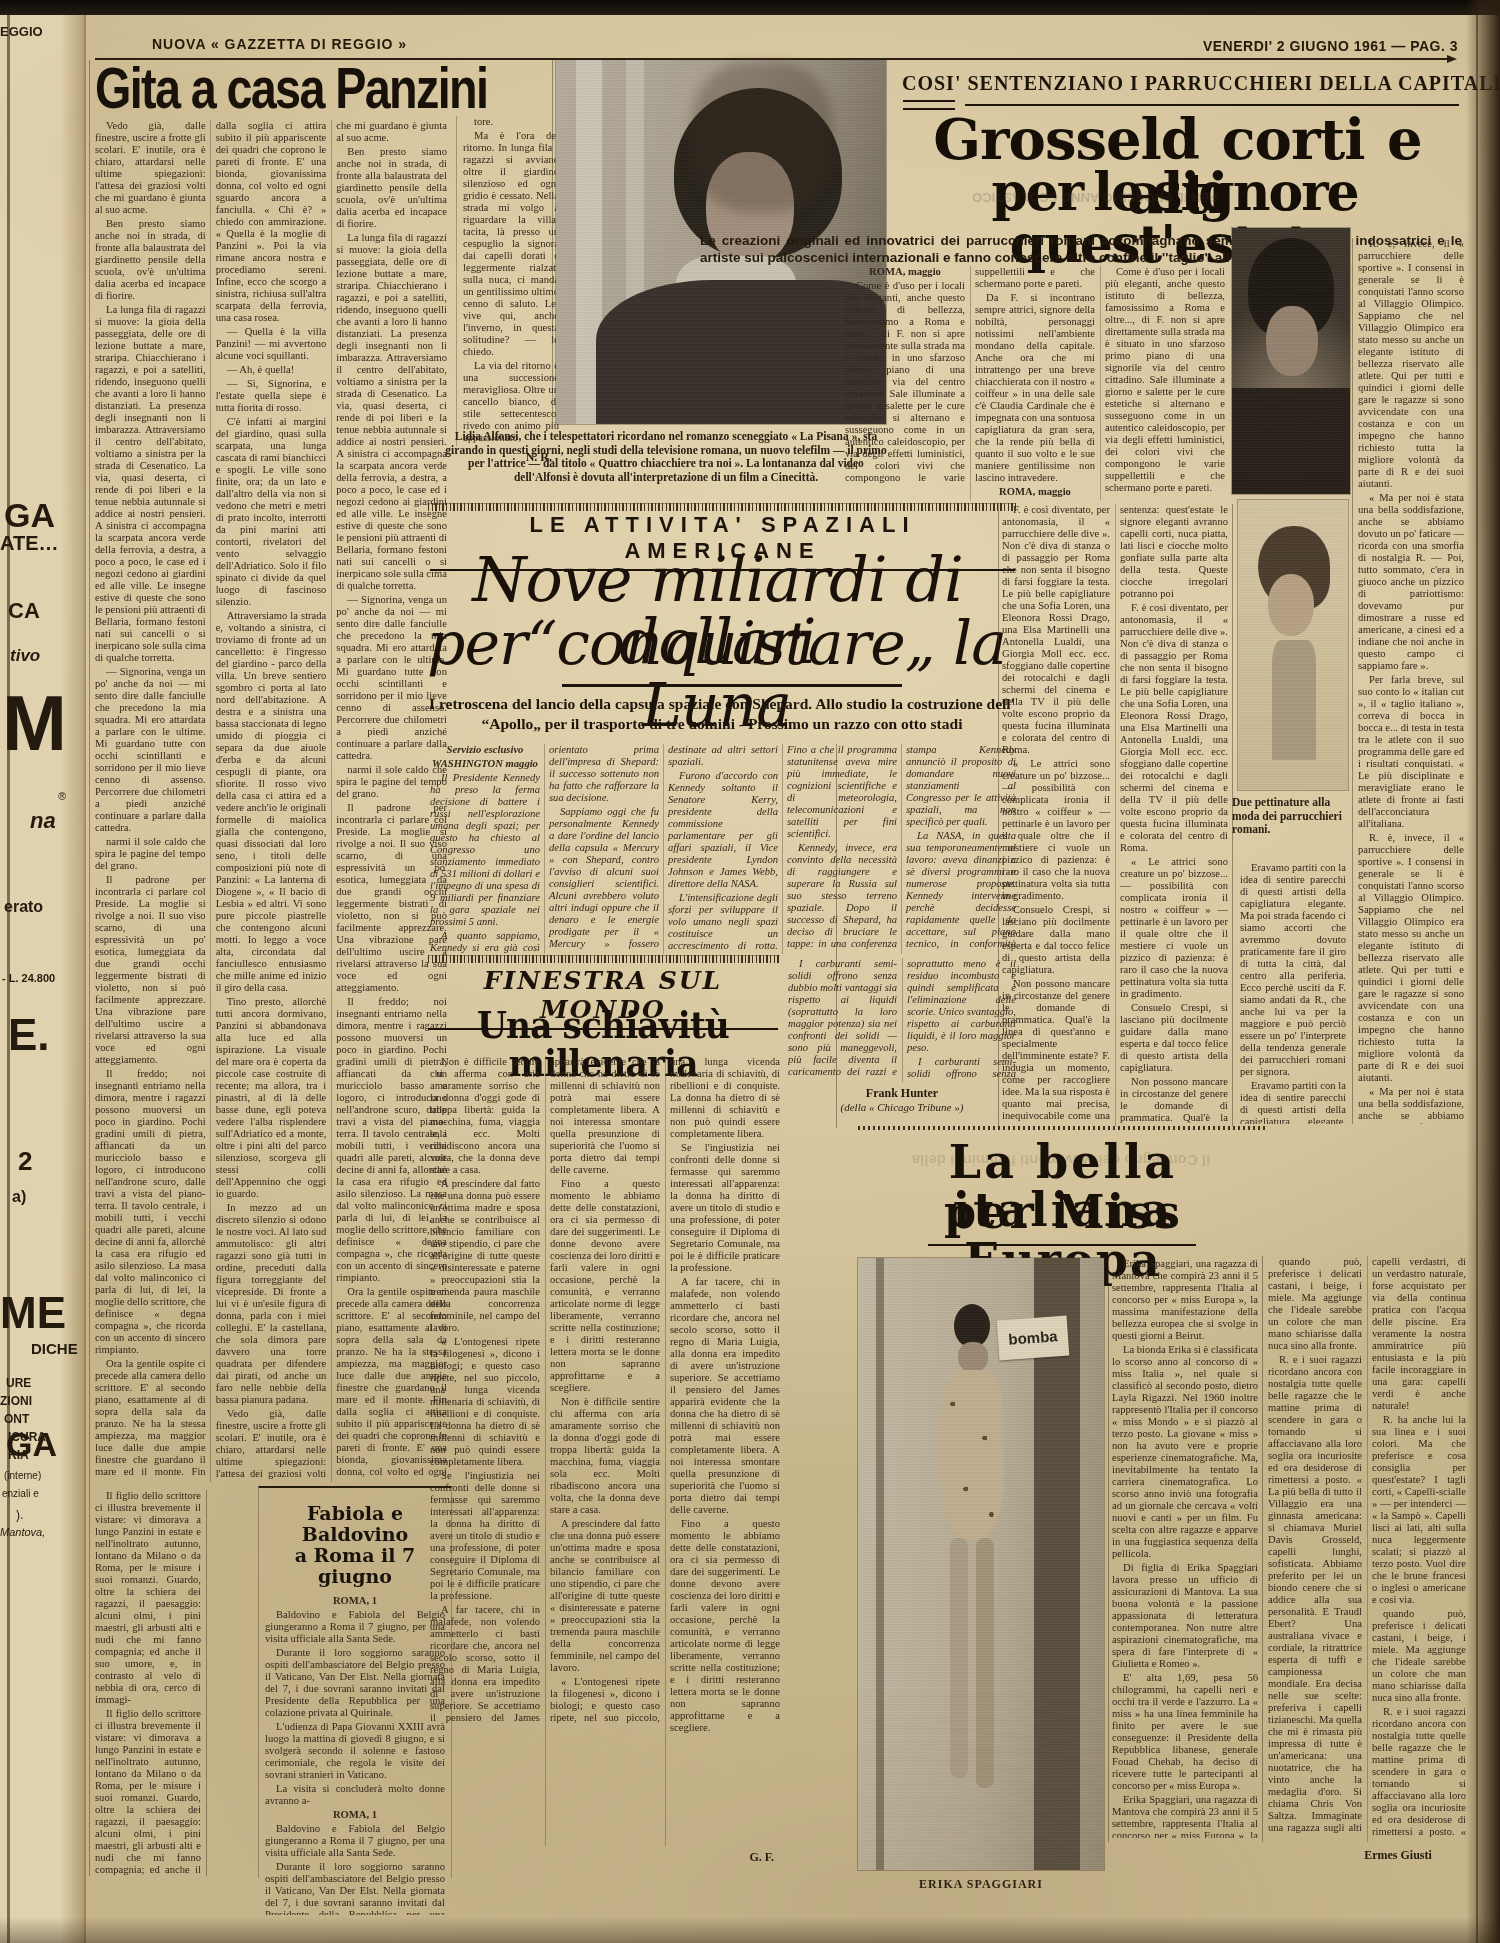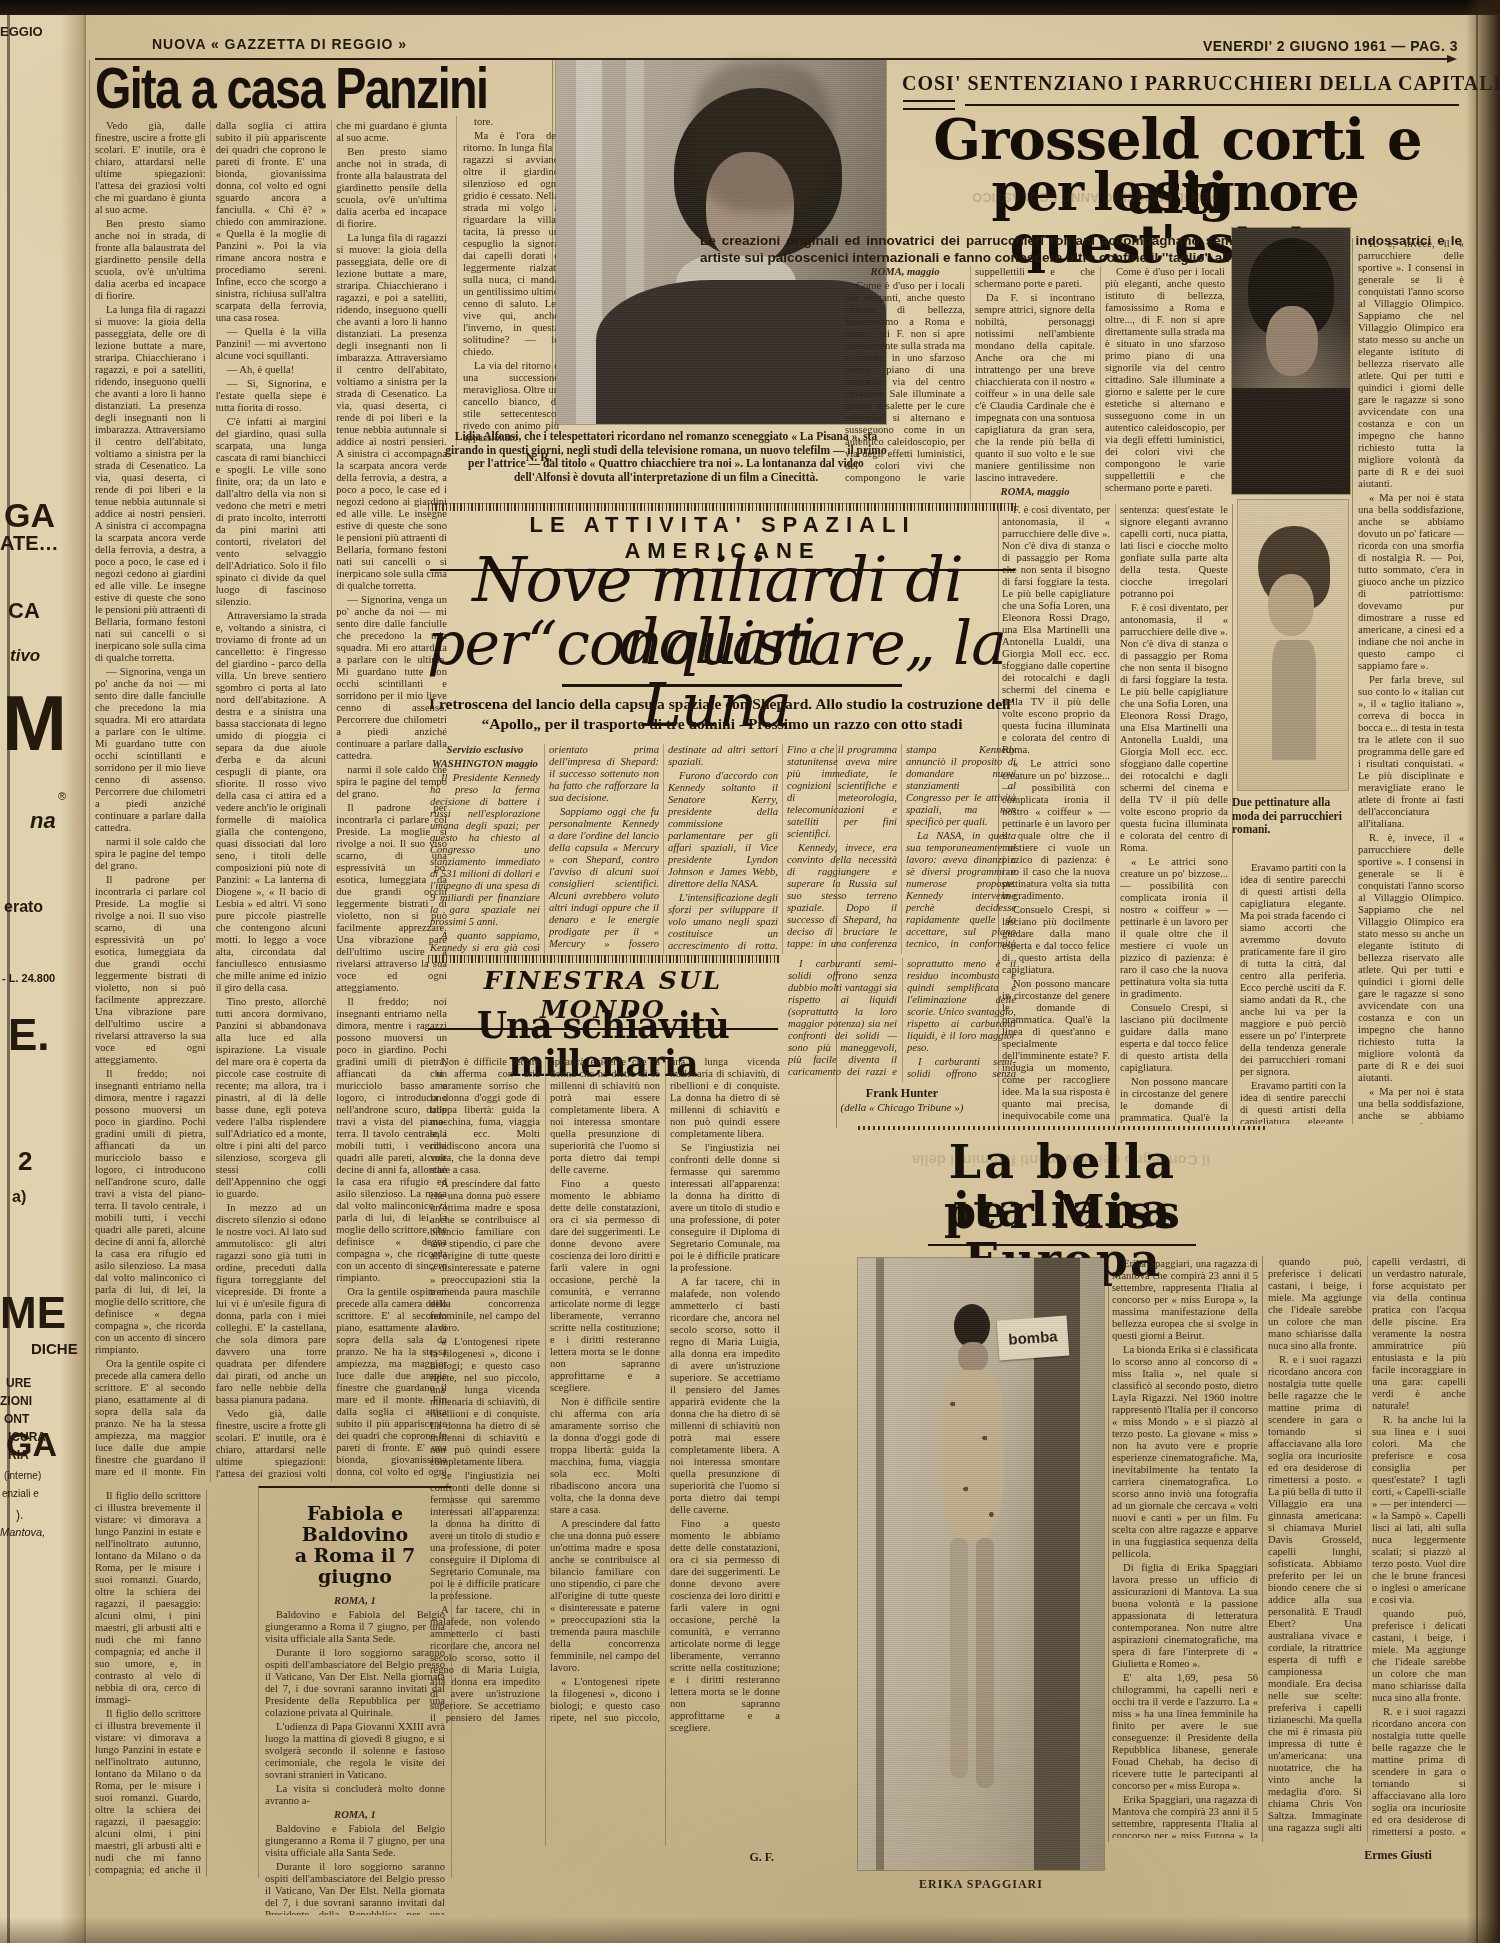--- a/index.html
+++ b/index.html
@@ -29,21 +29,21 @@
   .masthead-left{left:113px;top:36px;font:bold 14px "Liberation Sans",sans-serif;letter-spacing:1px;color:#241a0c;margin-left:39px;}
   .masthead-right{left:1040px;top:38px;width:418px;text-align:right;font:bold 14px "Liberation Sans",sans-serif;letter-spacing:.5px;color:#241a0c;}
   .toprule{left:95px;top:58px;width:1360px;height:2px;background:#2a1f12;}
   .toprule:after{content:"";position:absolute;right:-2px;top:-3px;border-left:10px solid #2a1f12;border-top:4px solid transparent;border-bottom:4px solid transparent;}
 
   .panzini-hl{left:95px;top:60px;width:455px;font:bold 57px/56px "Liberation Sans",sans-serif;
     letter-spacing:-2px;color:#17110a;transform:scaleX(.82);transform-origin:left top;white-space:nowrap;}
 
   .body-text{font:10.6px/12px "Liberation Serif",serif;color:#332619;text-align:justify;overflow:hidden;}
   .body-text p{margin:0 0 2px 0;text-indent:11px;}
-  .body-text p.pc{text-align:center;text-indent:0;font-weight:bold;font-style:italic;}
+  .body-text p.pc{text-align:center;text-indent:0;font-weight:bold;}
   .cols2{column-count:2;column-gap:10px;column-rule:1px solid rgba(70,50,30,.35);}
   .cols3{column-count:3;column-gap:10px;column-rule:1px solid rgba(70,50,30,.35);}
   .cols5{column-count:5;column-gap:9px;column-rule:1px solid rgba(70,50,30,.35);}
   .ital{font-style:italic;}
   .vline{background:rgba(60,42,24,.45);width:1px;}
   .hatch{height:7px;background:repeating-linear-gradient(90deg,#41311d 0 1.5px,transparent 1.5px 3.6px);border-top:1px solid rgba(60,45,25,.4);}
   .dotrule{height:4px;background:repeating-linear-gradient(90deg,#41311d 0 2px,transparent 2px 5px);}
 
   .kicker{left:902px;top:72px;width:560px;font:bold 20px "Liberation Serif",serif;letter-spacing:1px;color:#1d150b;white-space:nowrap;}
   .kickstub{left:903px;top:100px;width:52px;height:6px;border-top:2.5px solid #1d150b;border-bottom:2.5px solid #1d150b;}

